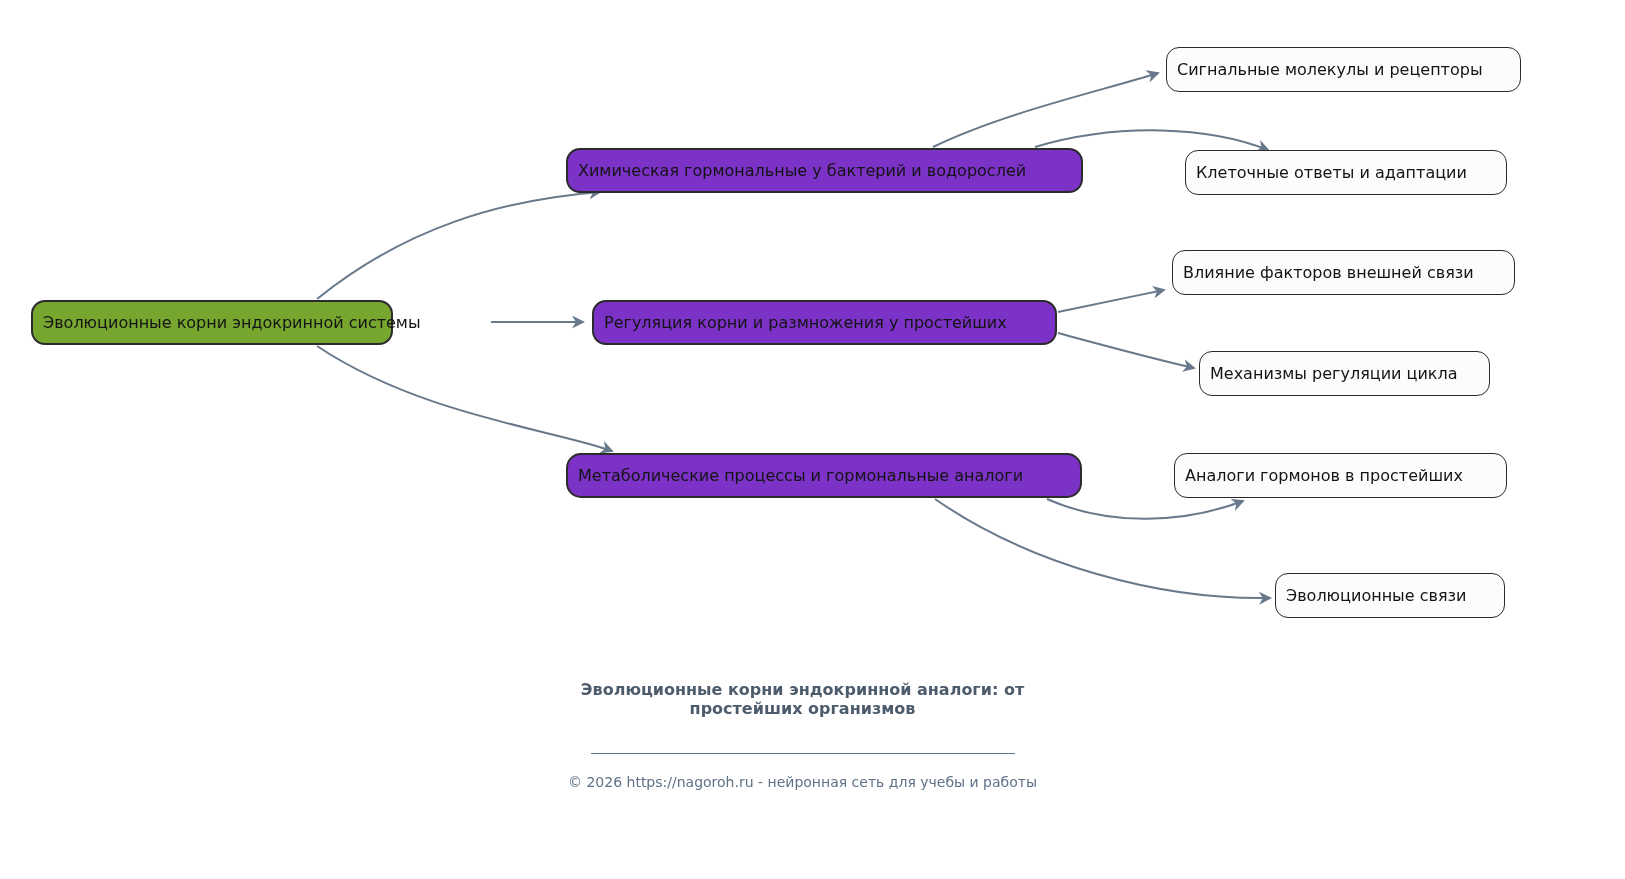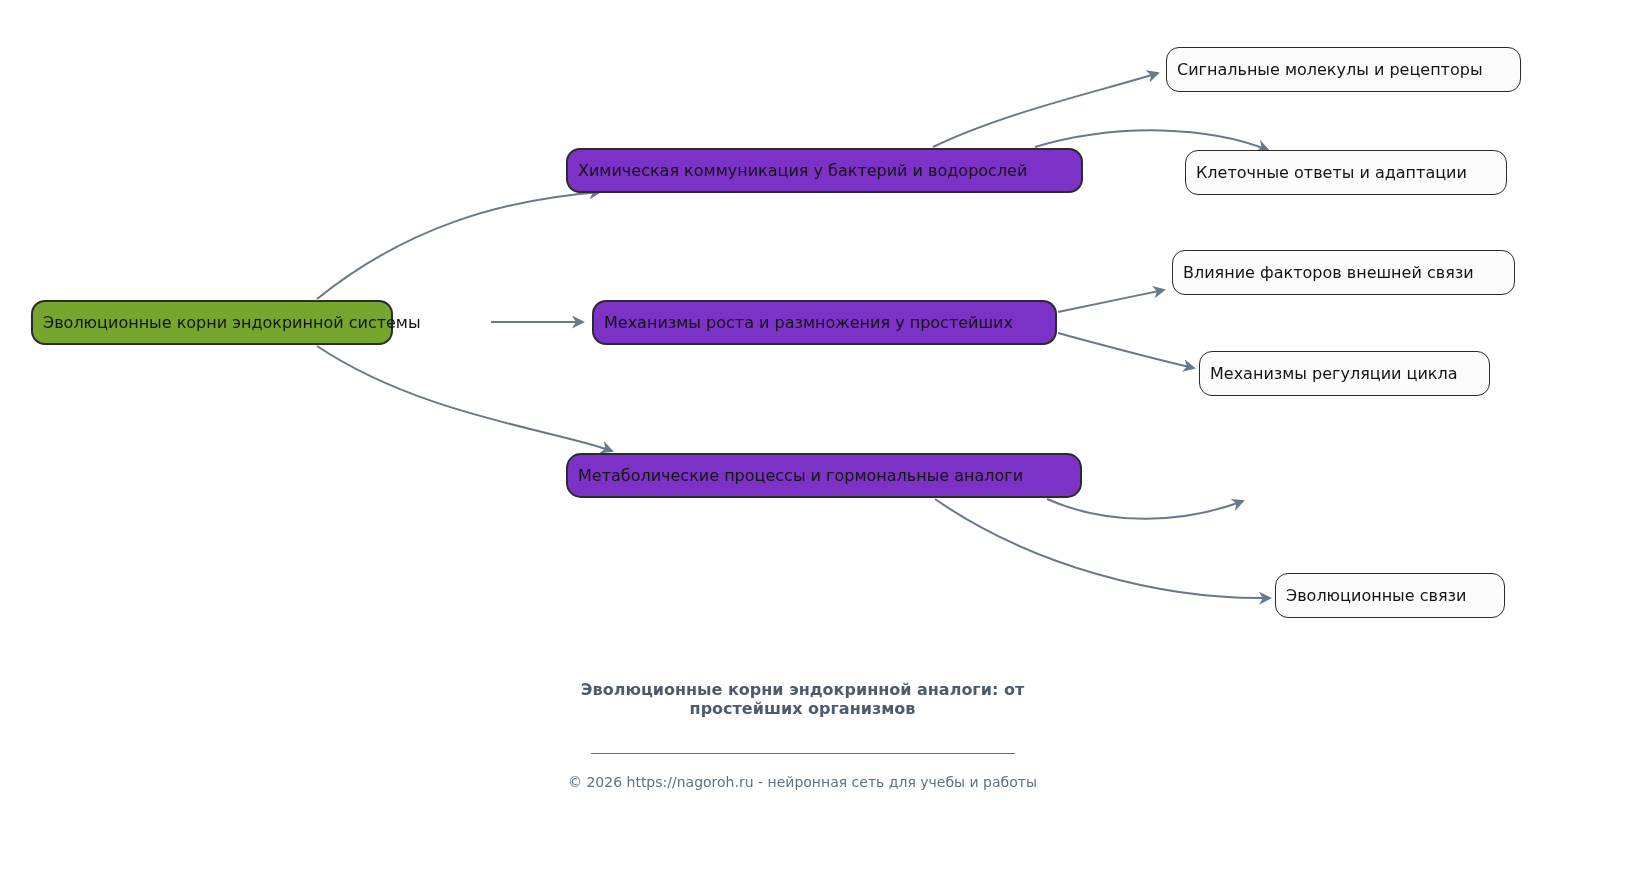--- a/index.html
+++ b/index.html
@@ -100,25 +100,25 @@
     <path class="edge" d="M 1058,333 C 1110,347 1150,358 1194,368" marker-end="url(#arrowhead)"></path>
     <path class="edge" d="M 1047,499 C 1110,527 1185,523 1243,501" marker-end="url(#arrowhead)"></path>
     <path class="edge" d="M 935,499 C 1030,565 1160,600 1270,598" marker-end="url(#arrowhead)"></path>
   </svg>
 
   <div class="node node-root" style="left:31px; top:300px; width:362px;">
     <span>Эволюционные корни эндокринной системы</span>
   </div>
 
   <div class="node node-branch" style="left:566px; top:148px; width:517px;">
-    <span>Химическая коммуникация у бактерий и водорослей</span>
+    <span>Химическая гормональные у бактерий и водорослей</span>
   </div>
 
   <div class="node node-branch" style="left:592px; top:300px; width:465px;">
-    <span>Механизмы роста и размножения у простейших</span>
+    <span>Регуляция корни и размножения у простейших</span>
   </div>
 
   <div class="node node-branch" style="left:566px; top:453px; width:516px;border-radius:15px;">
     <span>Метаболические процессы и гормональные аналоги</span>
   </div>
 
   <div class="node node-leaf" style="left:1166px; top:47px; width:355px;">
     <span>Сигнальные молекулы и рецепторы</span>
   </div>
 
@@ -127,20 +127,23 @@
   </div>
 
   <div class="node node-leaf" style="left:1172px; top:250px; width:343px;">
     <span>Влияние факторов внешней связи</span>
   </div>
 
   <div class="node node-leaf" style="left:1199px; top:351px; width:291px;">
     <span>Механизмы регуляции цикла</span>
   </div>
 
+  <div class="node node-leaf" style="left:1174px; top:453px; width:333px;">
+    <span>Аналоги гормонов в простейших</span>
+  </div>
 
   <div class="node node-leaf" style="left:1275px; top:573px; width:230px;">
     <span>Эволюционные связи</span>
   </div>
 
   <div id="footer">
     <div class="footer-title">Эволюционные корни эндокринной аналоги: от простейших организмов</div>
     <div class="footer-divider"></div>
     <div class="footer-copyright">© 2026 https://nagoroh.ru - нейронная сеть для учебы и работы</div>
   </div>

